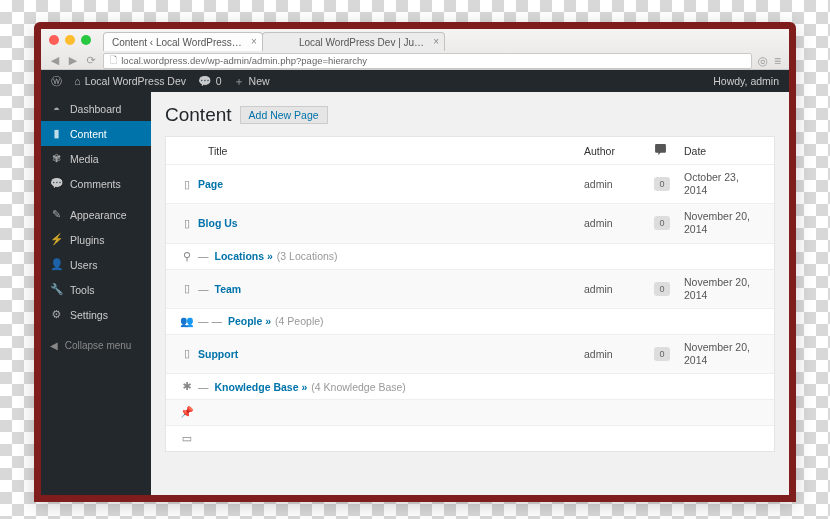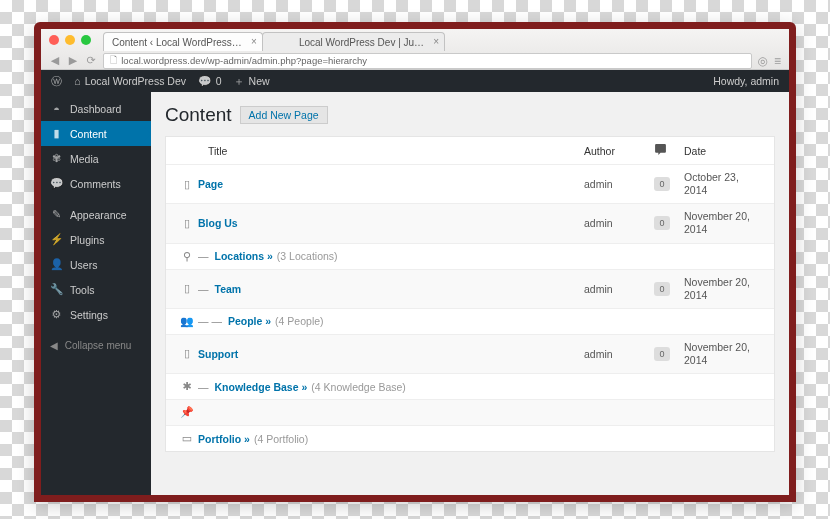--- a/index.html
+++ b/index.html
@@ -274,24 +274,20 @@
               <span class="date"></span>
             </div>
             <div class="trow alt">
               <span class="cell-icon">📌</span>
               <span class="author"></span>
               <span></span>
               <span class="date"></span>
             </div>
             <div class="trow">
               <span class="cell-icon">▭</span>
-              <span class="title">
-                <a href="#">Portfolio »</a>
-                <span class="count"> (4 Portfolio)</span>
-              </span>
               <span class="author"></span>
               <span></span>
               <span class="date"></span>
             </div>
           </div>
       </div>
     </div>
 
   </div>
 </div>

